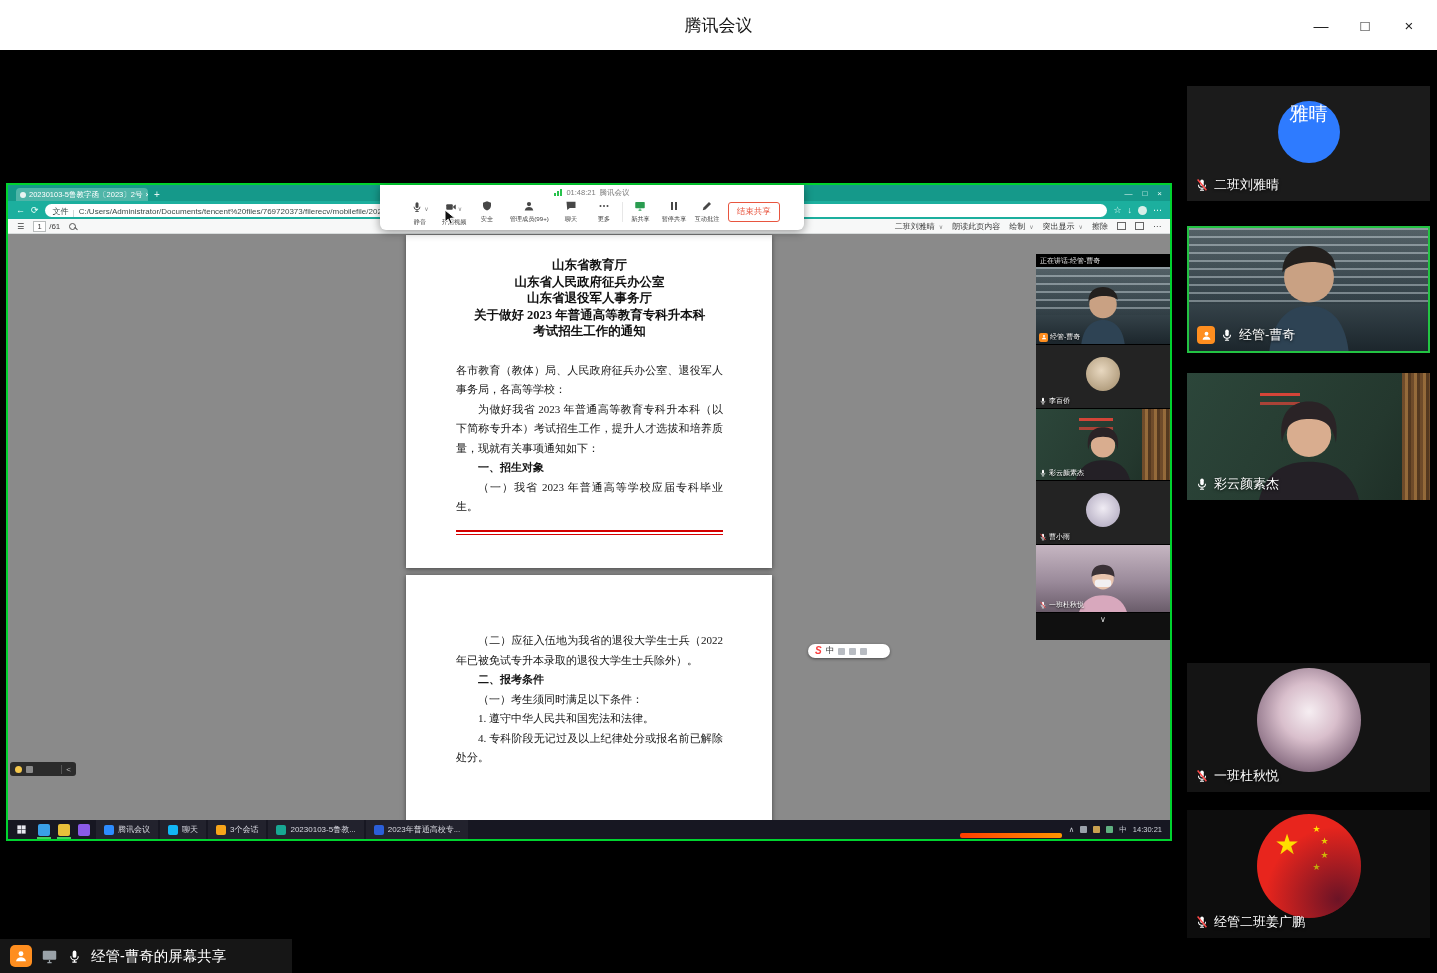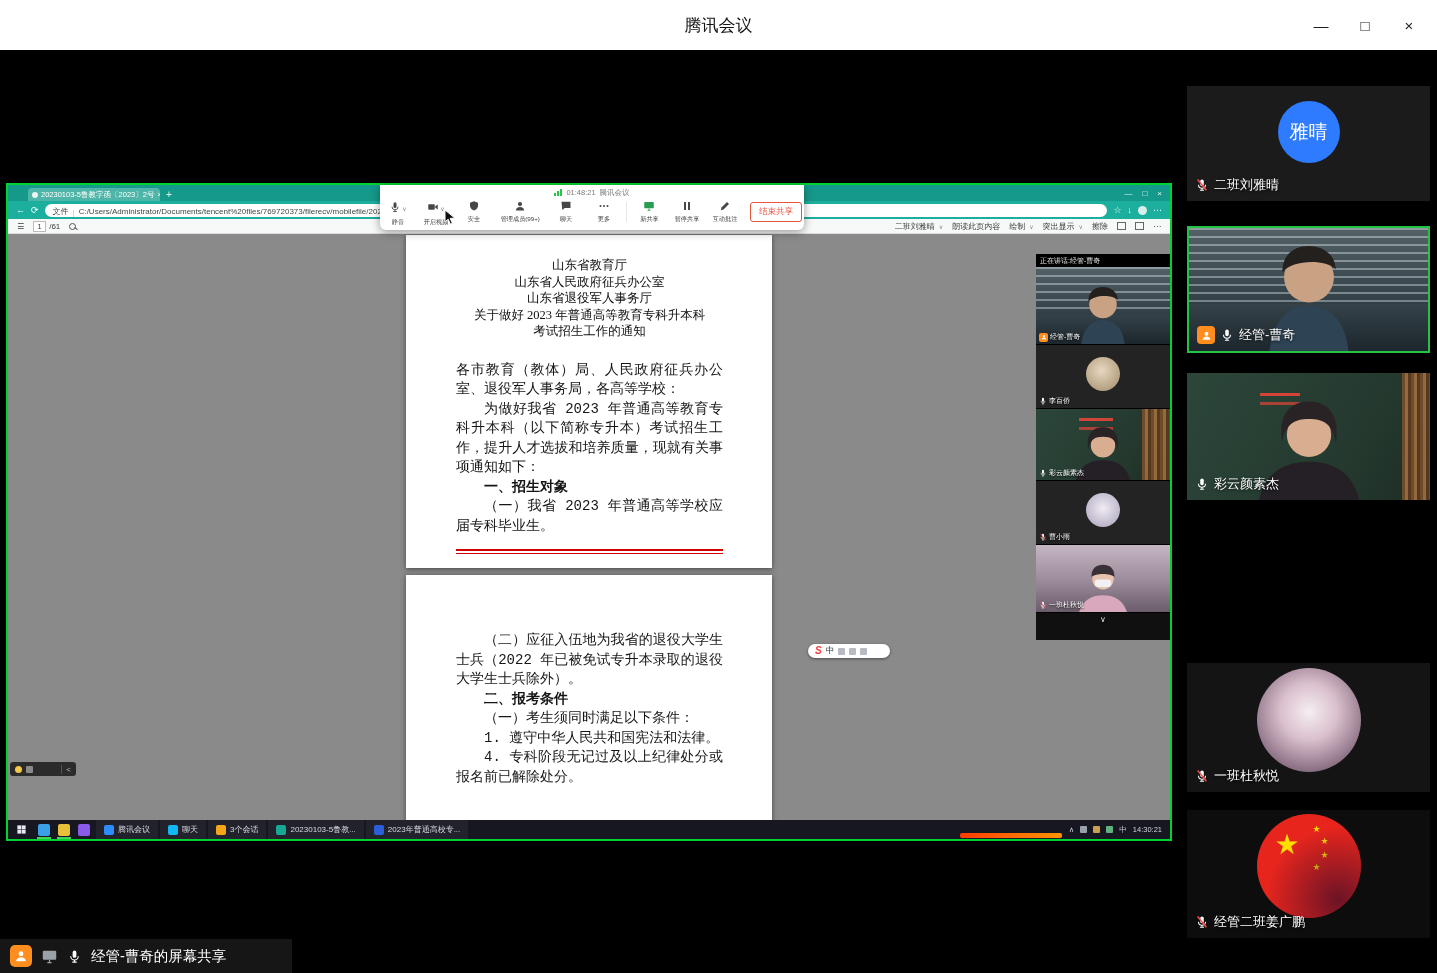--- a/index.html
+++ b/index.html
@@ -11,21 +11,21 @@
 .titlebar .title{font-size:17px;color:#141414}
 .winctl{position:absolute;right:6px;top:0;height:50px;display:flex;align-items:center}
 .winbtn{width:44px;height:50px;display:flex;align-items:center;justify-content:center;font-size:15px;color:#222;cursor:pointer}
 
 
 .stage{position:absolute;left:0;top:50px;width:1437px;height:923px;background:#000}
 
 
 .share{position:absolute;left:6px;top:133px;width:1166px;height:658px;border:2px solid #00d32f;background:#8a8a8a}
 .tabstrip{position:absolute;left:0;top:0;right:0;height:16px;background:#15998a;display:flex;align-items:flex-end;z-index:3}
-.tab{margin-left:20px;height:13px;width:132px;background:#4fb5a8;border-radius:4px 4px 0 0;display:flex;align-items:center;gap:3px;padding:0 4px;color:#fff;font-size:7.5px;white-space:nowrap;overflow:hidden;cursor:pointer}
+.tab{margin-left:8px;height:13px;width:132px;background:#4fb5a8;border-radius:4px 4px 0 0;display:flex;align-items:center;gap:3px;padding:0 4px;color:#fff;font-size:7.5px;white-space:nowrap;overflow:hidden;cursor:pointer}
 .tab .fav{width:6px;height:6px;border-radius:50%;background:#eaf4f2;flex:none}
 .tab .cls{margin-left:auto;font-size:7px;cursor:pointer}
 .newtab{color:#e6f5f2;font-size:10px;margin:0 0 1px 6px;cursor:pointer}
 .bctl{margin-left:auto;display:flex;gap:10px;align-items:center;height:16px;padding-right:8px;color:#eafaf7;font-size:8px}
 .bctl span{cursor:pointer}
 .addrrow{position:absolute;left:0;top:16px;right:0;height:18px;background:#1caf9e;display:flex;align-items:center;gap:6px;padding:0 8px;color:#eafffb;font-size:9px;z-index:3}
 .navic{cursor:pointer}
 .addr{flex:1;height:13px;background:#fff;border-radius:7px;display:flex;align-items:flex-end;gap:4px;padding:0 8px;font-size:8px;color:#3c4a48;overflow:hidden;white-space:nowrap;cursor:text}
 .addr .sep{color:#b9c4c2}
 .profdot{width:9px;height:9px;border-radius:50%;background:#d7efe9;flex:none;cursor:pointer}
@@ -36,29 +36,29 @@
 .pdf-item{display:flex;align-items:center;gap:3px;cursor:pointer;white-space:nowrap}
 .fitbox{width:8px;height:8px;border:1.2px solid #555;cursor:pointer}
 .msq{width:9px;height:8px;border:1.2px solid #666;cursor:pointer}
 .spacer{flex:1}
 
 
 .docarea{position:absolute;left:0;top:49px;right:0;bottom:19px;background:#8a8a8a;overflow:hidden;z-index:1}
 .page{position:absolute;left:50%;transform:translateX(-50%);width:366px;background:#fff;box-shadow:0 1px 5px rgba(0,0,0,.5)}
 .p1{top:1px;height:333px;padding:22px 49px 0 50px}
 .p2{top:341px;height:335px;padding:56px 49px 0 50px}
-.doc-title{font-family:"Liberation Serif","DejaVu Serif",serif;font-weight:normal;font-size:12.5px;line-height:16.5px;text-align:center;color:#101010}
+.doc-title{font-family:"Liberation Serif","DejaVu Serif",serif;font-weight:bold;font-size:12.5px;line-height:16.5px;text-align:center;color:#101010}
 .doc-body{margin-top:21px}
-.doc-p{font-family:Liberation Mono, monospace;font-size:14px;line-height:19.5px;color:#161616;text-align:justify}
+.doc-p{font-family:Liberation Serif, serif;font-size:11px;line-height:19.5px;color:#161616;text-align:justify}
 .ind{text-indent:2em}
 .bold{font-weight:bold}
 .redline{margin-top:13px;height:5px;border-top:2.5px solid #d40000;border-bottom:1px solid #d40000}
 
 
-.mtoolbar{position:absolute;left:372px;top:0;width:424px;background:#fff;border-radius:0 0 6px 6px;box-shadow:0 2px 10px rgba(0,0,0,.4);z-index:40;padding:2px 2px 4px}
+.mtoolbar{position:absolute;left:372px;top:0;width:424px;background:#fff;border-radius:0 0 6px 6px;box-shadow:0 2px 10px rgba(0,0,0,.4);z-index:40;padding:2px 24px 4px}
 .mt-status{display:flex;align-items:center;justify-content:center;gap:4px;font-size:7.5px;color:#7a7a7a;height:11px}
 .sigbars{display:flex;align-items:flex-end;gap:1px}
 .sigbars i{display:block;width:2px;background:#27c24c}
 .mt-row{display:flex;align-items:center;justify-content:space-between}
 .mt-btn{display:flex;flex-direction:column;align-items:center;justify-content:center;min-width:32px;height:28px;gap:2px;cursor:pointer;padding:0 2px}
 .mt-btn .lbl{font-size:7px;color:#3d3d3d;white-space:nowrap;transform:scale(.88)}
 .caret{font-size:6px;color:#888;margin-left:1px}
 .vdiv{width:1px;height:20px;background:#e7e7e7}
 .mt-end{border:1px solid #e8553f;color:#e8553f;font-size:8.5px;padding:3px 8px;border-radius:3px;white-space:nowrap;cursor:pointer;margin-left:3px}
 .cursor{position:absolute;left:64px;top:24px;z-index:50}
@@ -100,21 +100,21 @@
 .imebar{position:absolute;left:800px;top:459px;width:82px;height:14px;background:#fff;border-radius:7px;box-shadow:0 1px 3px rgba(0,0,0,.45);display:flex;align-items:center;gap:4px;padding:0 7px;z-index:8;cursor:pointer}
 .ime-s{color:#fa3e3e;font-weight:bold;font-style:italic;font-size:10px;line-height:10px}
 .ime-m{font-size:8.5px;color:#333}
 .ime-i{width:7px;height:7px;background:#b8bcc2;border-radius:1px;flex:none}
 
 
 .sidebar{position:absolute;top:0;right:0;width:257px;height:923px;background:#000}
 .ptile{position:absolute;left:7px;width:243px;background:#1b1b1b;overflow:hidden;cursor:pointer}
 .ptile.speaking{border:2px solid #23c343}
 .pname{position:absolute;left:8px;bottom:7px;display:flex;align-items:center;gap:5px;color:#fff;font-size:13px;text-shadow:0 1px 3px rgba(0,0,0,.85);z-index:5}
-.avb{position:absolute;left:50%;top:40%;transform:translate(-50%,-50%);width:62px;height:62px;border-radius:50%;background:#2e7bff;display:flex;align-items:center;justify-content:center;color:#fff;font-size:19px}
+.avb{position:absolute;left:50%;top:40%;transform:translate(-50%,-50%);width:62px;height:62px;border-radius:50%;background:#2e7bff;display:flex;justify-content:center;color:#fff;font-size:19px}
 .phc{position:absolute;left:50%;top:44%;transform:translate(-50%,-50%);border-radius:50%}
 .ph1{width:104px;height:104px;background:radial-gradient(circle at 48% 36%,#e9c9bf 0%,#9c6b6e 32%,#46242e 64%,#1d1016 100%)}
 .ph2{width:104px;height:104px;background:radial-gradient(circle at 50% 42%,#f6eef2 0%,#d9bfcc 36%,#8f7488 72%,#4a3c4a 100%)}
 .flagc{width:104px;height:104px;background:#e8251d;position:relative;overflow:hidden;border-radius:50%}
 .flagc .shade{position:absolute;inset:0;background:radial-gradient(circle at 78% 82%,rgba(5,5,45,.55),transparent 62%)}
 .star{position:absolute;color:#ffde00}
 .obadge{width:18px;height:18px;border-radius:4px;background:#ff8e1f;display:flex;align-items:center;justify-content:center;flex:none}
 .obadge.sm{width:9px;height:9px;border-radius:2px}
 .obadge.bg{width:22px;height:22px;border-radius:5px}
 

